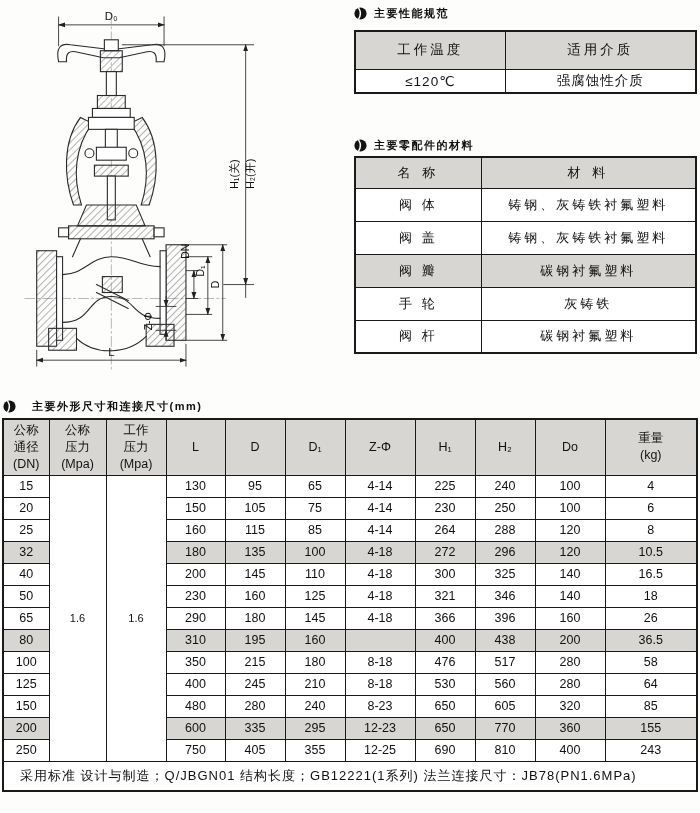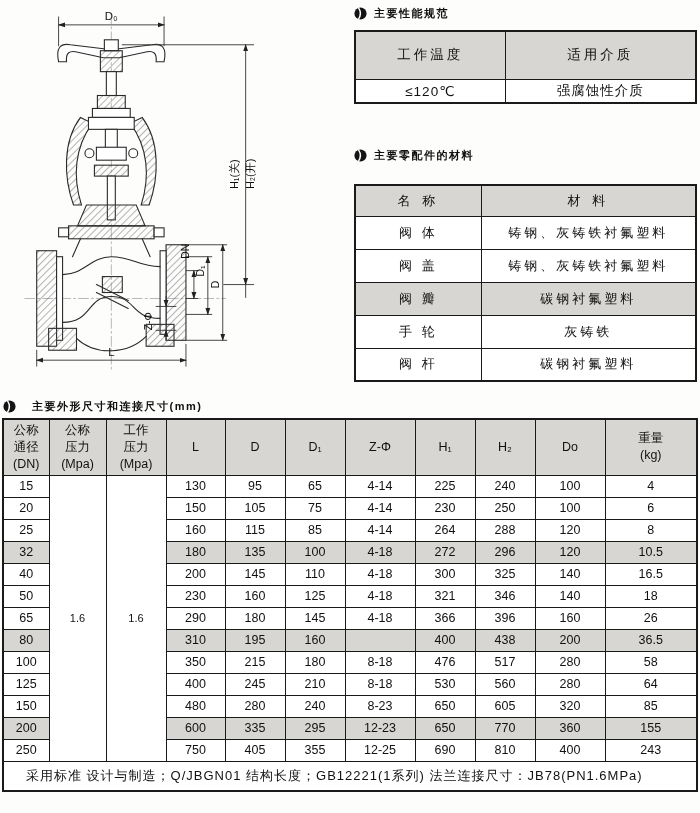--- a/index.html
+++ b/index.html
@@ -21,43 +21,43 @@
     font-size:11px; font-weight:bold; letter-spacing:1.5px;
   }
   .sec-title .bullet { width:13px; height:13px; flex:none; }
   .sec-title .bullet svg { display:block; width:13px; height:13px; }
 
   table { border-collapse:collapse; background:#fff; }
   th, td { border:1px solid var(--border); text-align:center; vertical-align:middle; }
   thead th { background:var(--gray); font-weight:normal; }
 
   .t1 { width:100%; margin-top:9px; border:2px solid var(--border); font-size:13.5px; }
-  .t1 th { height:48px; letter-spacing:3px; }
+  .t1 th { height:38px; letter-spacing:3px; }
   .t1 td { height:24px; letter-spacing:1px; }
   .t1 .c1 { width:44%; }
 
-  .t2 { width:100%; margin-top:21px; border:2px solid var(--border); font-size:13px;padding-left:11px; }
+  .t2 { width:100%; margin-top:3px; border:2px solid var(--border); font-size:13px;padding-left:11px; }
   .t2 th { height:31px; letter-spacing:4px; }
   .t2 td { height:33px; letter-spacing:3px; }
   .t2 .c1 { width:37%; }
   .t2 tr.hl td { background:var(--gray); }
   .title-materials { margin-top:44px; }
 
   .sec3-title { margin:3px 0 4px 3px;gap:16px; }
 
   .dims {
     width:696px; margin:0 2px; table-layout:fixed;
     border:2px solid var(--border); font-size:12.5px;
   }
   .dims thead th { height:56px; white-space:pre-line; line-height:1.35; font-size:12.5px; }
   .dims tbody td { height:22px; }
   .dims tbody tr.hl td { background:var(--gray); }
   .dims tbody td.merge { background:#fff; font-size:11px; }
   .dims tfoot td {
-    height:30px; text-align:left; padding-left:22px;
+    height:30px; text-align:left; padding-left:16px;
     font-size:13px; letter-spacing:1px;
   }
 </style>
 </head>
 <body>
 
 <div class="page">
   <div class="top">
 
     <svg class="diagram" viewBox="0 0 352 398">

